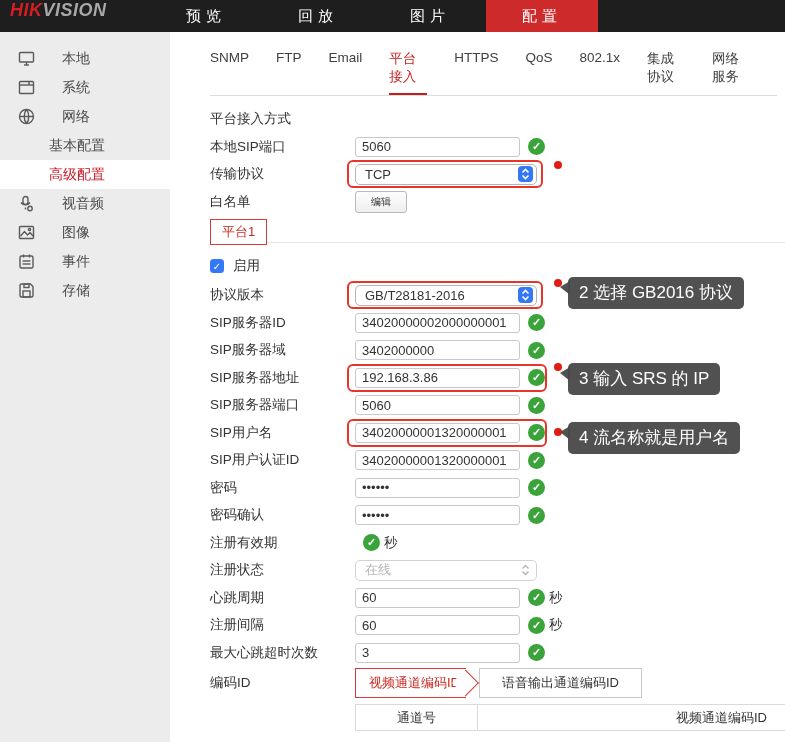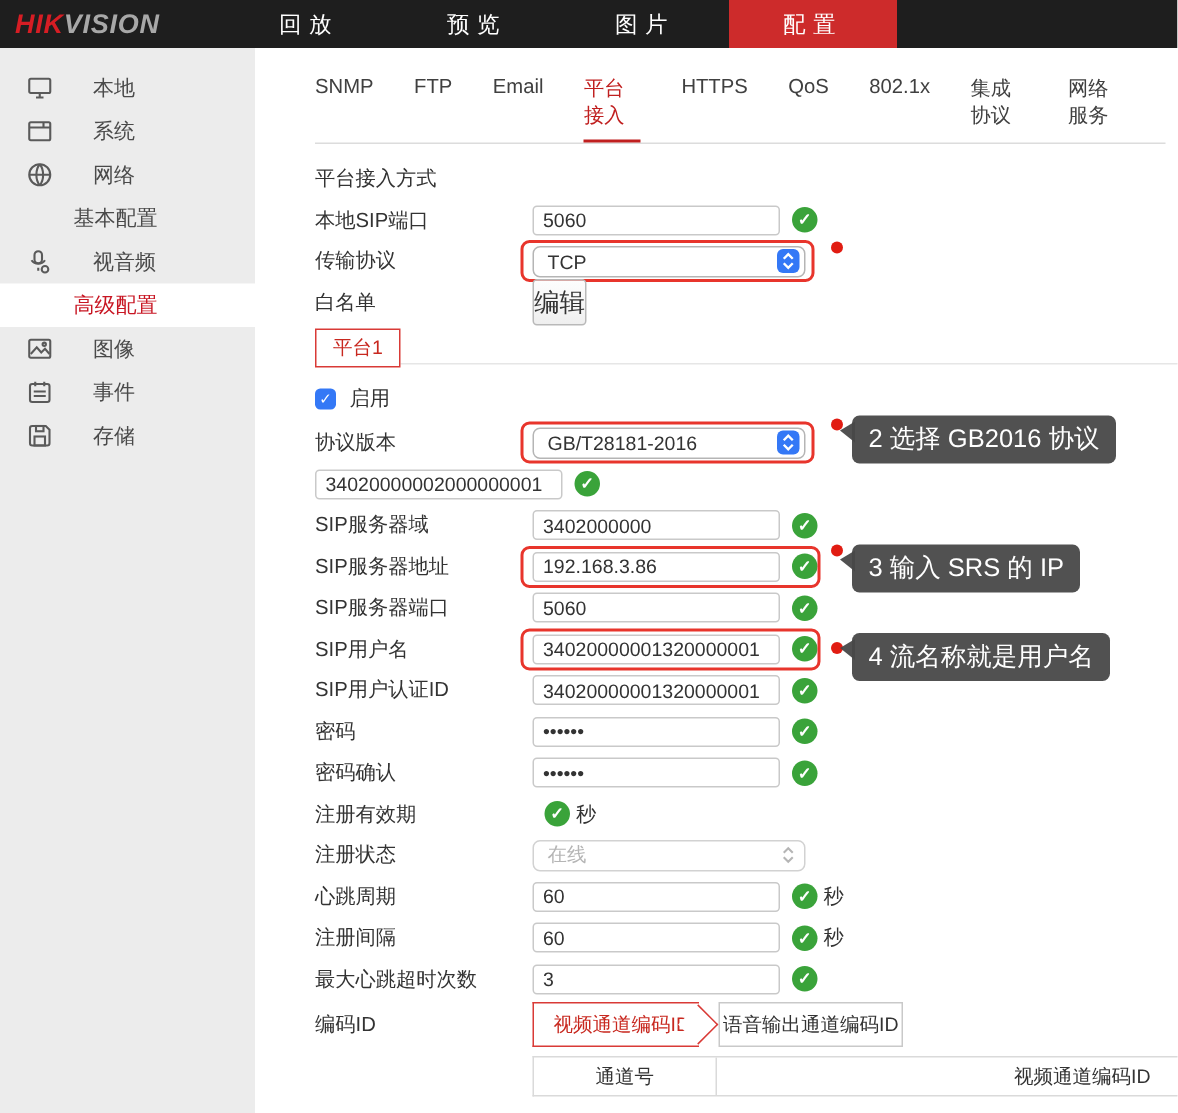--- a/index.html
+++ b/index.html
@@ -1,21 +1,21 @@
 <!DOCTYPE html>
 <html><head>
 <meta charset="utf-8">
 <style>
   * { margin:0; padding:0; box-sizing:border-box; }
   html,body { width:785px; height:742px; overflow:hidden; background:#fff;
     font-family:"Liberation Sans", sans-serif; color:#333; font-size:14px; }
 
   
   .topbar { height:32px; background:#1e1e1e; display:flex; align-items:stretch; position:relative; }
-  .logo { display:flex; align-items:center; padding-left:10px; width:150px;
+  .logo { display:flex; padding-left:10px; width:150px;
     font-style:italic; font-weight:bold; font-size:18px; letter-spacing:.5px; }
   .logo .red { color:#d61d24; }
   .logo .gray { color:#a8a8a8; }
   .topnav { display:flex; }
   .topnav .navitem { width:112px; display:flex; align-items:center; justify-content:center;
     color:#fff; font-size:15px; letter-spacing:5px; cursor:pointer; }
   .topnav .navitem.active { background:#cd2b2b; }
 
   
   .layout { display:flex; height:710px; }
@@ -44,21 +44,21 @@
     font-size:13px; cursor:pointer; }
   .sel.dis { border-color:#d2d2d2; color:#b5b5b5; cursor:default; }
   .stepper { width:15px; height:16px; border-radius:4px; background:#3478f6; display:flex;
     align-items:center; justify-content:center; flex:none; }
   .stepper svg { display:block; }
   .stepper.plain { background:transparent; }
   .check { width:17px; height:17px; border-radius:50%; background:#3aa33a; color:#fff;
     display:inline-flex; align-items:center; justify-content:center; font-size:11px;
     margin-left:8px; flex:none; font-weight:bold; }
   .suffix { margin-left:4px; font-size:13.5px; }
-  .btn { padding:3px 0; font-size:17px; color:#333; border:1px solid #b9b9b9; border-radius:3px;
+  .btn { padding:3px 15px; font-size:10px; color:#333; border:1px solid #b9b9b9; border-radius:3px;
     background:linear-gradient(#fdfdfd,#efefef); cursor:pointer; font-family:"Liberation Sans",sans-serif; }
 
   
   .psection { margin-top:3px; border-bottom:1px solid #e6e6e6; padding-left:0; height:24px; }
   .ptab { display:inline-block; border:1px solid #d93a36; color:#c8281f; font-size:13px;
     padding:3px 11px; background:#fff; cursor:pointer; }
 
   
   .enable-row { display:flex; align-items:center; height:16px; margin:15px 0 11px; }
   .cbx { width:14px; height:14px; border-radius:3.5px; background:#3478f6; color:#fff;
@@ -77,41 +77,41 @@
     border-right:10px solid rgba(72,72,72,.95); }
 
   
   .encode-row { position:relative; display:flex; align-items:center; height:26px; margin-top:4px; }
   .encode-row .lbl { width:145px; flex:none; font-size:13.5px; }
   .tab-arrow { position:relative; border:1px solid #d93a36; border-right:none; color:#c8281f;
     font-size:13px; padding:5px 6px 5px 13px; background:#fff; cursor:pointer; }
   .tab-arrow::after { content:""; position:absolute; right:-9px; top:50%; width:18px; height:18px;
     transform:translateY(-50%) rotate(45deg); border-top:1px solid #d93a36; border-right:1px solid #d93a36;
     background:#fff; }
-  .tab-plain { border:1px solid #c9c9c9; font-size:13px; color:#333; padding:5px 2px;
+  .tab-plain { border:1px solid #c9c9c9; font-size:13px; color:#333; padding:5px 22px;
     margin-left:13px; background:#fff; cursor:pointer; }
 
   
   .chan-table { margin:8px 0 0 145px; width:440px; border-collapse:collapse; }
   .chan-table td, .chan-table th { border:1px solid #dadada; border-right:none; height:26px;
     font-size:13px; font-weight:normal; }
   .chan-table .c1 { width:122px; text-align:center; }
   .chan-table .c2 { text-align:right; padding-right:28px; }
 </style>
 </head>
 <body>
 
 <div class="topbar">
   <div class="logo">
     <span class="red">HIK</span>
       <span class="gray">VISION</span>
   </div>
   <div class="topnav">
+    <div class="navitem">预览</div>
     <div class="navitem">回放</div>
-    <div class="navitem">预览</div>
     <div class="navitem">图片</div>
     <div class="navitem active">配置</div>
   </div>
 </div>
 
 <div class="layout">
 
   <div class="sidebar">
     <div class="side-item">
       <span class="ic">
@@ -139,33 +139,33 @@
             <circle cx="8.5" cy="8.5" r="7"></circle>
             <line x1="1.5" y1="8.5" x2="15.5" y2="8.5"></line>
             <path d="M8.5 1.5 C5.5 5 5.5 12 8.5 15.5 M8.5 1.5 C11.5 5 11.5 12 8.5 15.5"></path>
           </svg>
       </span>
       <span>网络</span>
     </div>
     <div class="side-item sub">
       <span>基本配置</span>
     </div>
+    <div class="side-item sub active">
+      <span>高级配置</span>
+    </div>
     <div class="side-item">
       <span class="ic">
         <svg class="icn" viewBox="0 0 17 17">
             <rect x="5" y="1.5" width="5" height="8" rx="2.5"></rect>
             <path d="M3 7.5 a5.5 5.5 0 0 0 9 0"></path>
             <line x1="7.5" y1="12.5" x2="7.5" y2="14.5"></line>
             <circle cx="12" cy="13.5" r="2.2"></circle>
           </svg>
       </span>
       <span>视音频</span>
-    </div>
-    <div class="side-item sub active">
-      <span>高级配置</span>
     </div>
     <div class="side-item">
       <span class="ic">
         <svg class="icn" viewBox="0 0 17 17">
             <rect x="1.5" y="2.5" width="14" height="12" rx="1"></rect>
             <path d="M2.5 12 L6.5 7.5 L9.5 11 L12 8.5 L15 12"></path>
             <circle cx="11.5" cy="5.5" r="1.1"></circle>
           </svg>
       </span>
       <span>图像</span>
@@ -259,20 +259,21 @@
                 <path d="M1.5 7.5 L4.5 10.5 L7.5 7.5" fill="none" stroke="#fff" stroke-width="1.6"></path>
               </svg>
             </span>
         </div>
         <div class="hl" style="width:196px"></div>
         <span class="dot" style="top:-6px"></span>
         <div class="tip" style="top:-8px"><i class="tail"></i><span>2 选择 GB2016 协议</span></div>
       </div>
 
       <div class="row">
+        <span class="lbl">SIP服务器ID</span>
         <input class="txt" value="34020000002000000001" style="">
         <span class="check">✓</span>
       </div>
 
       <div class="row">
         <span class="lbl">SIP服务器域</span>
         <input class="txt" value="3402000000" style="">
         <span class="check">✓</span>
       </div>
 

